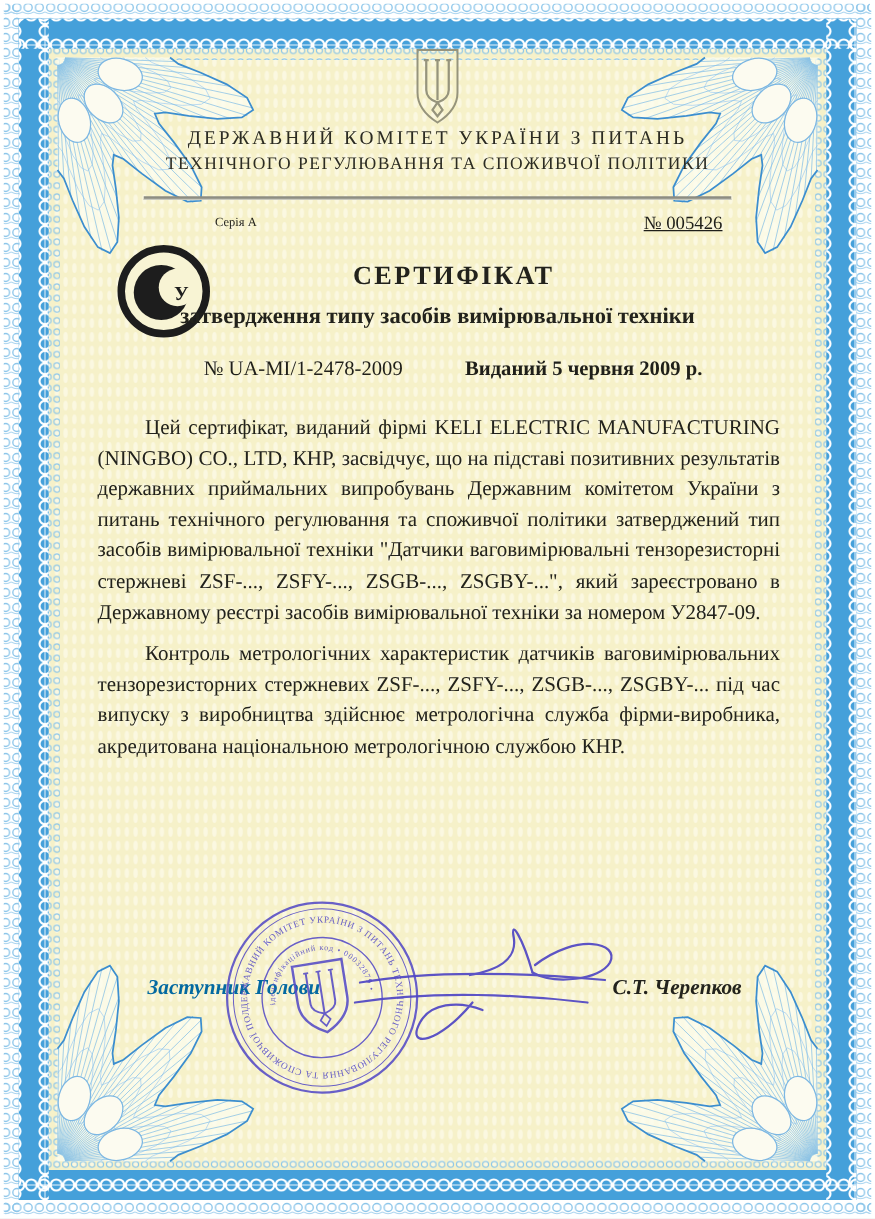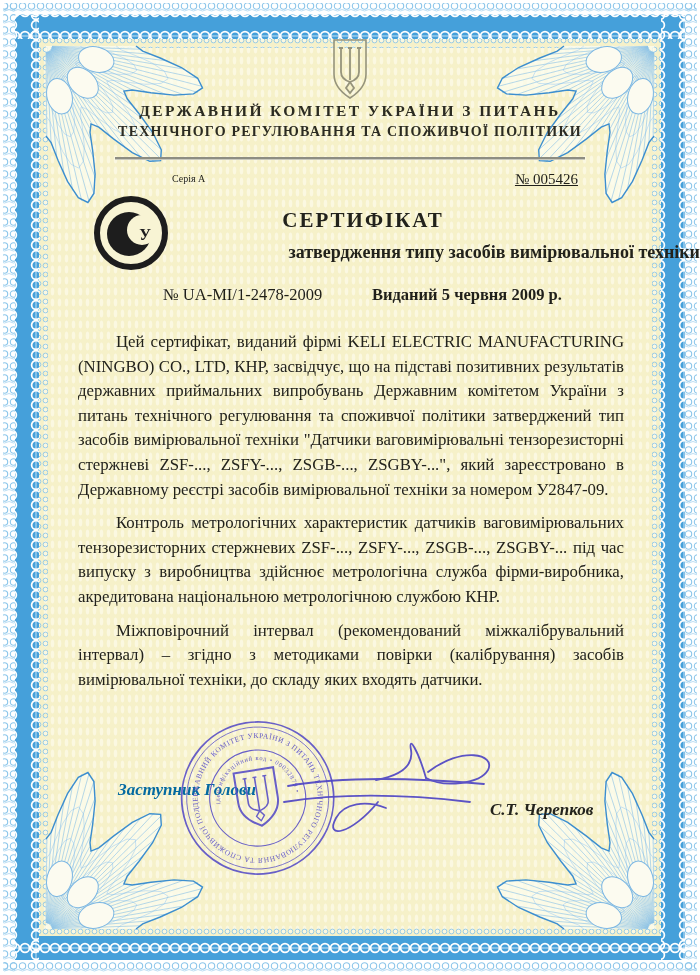--- a/index.html
+++ b/index.html
@@ -1,34 +1,34 @@
 <!DOCTYPE html>
 <html><head>
 <meta charset="utf-8">
 <style>
   html,body{margin:0;padding:0;background:#e8e8e8;}
   .page{position:relative;width:700px;height:975px;background:#fff;overflow:hidden;
         font-family:"Liberation Serif","DejaVu Serif",serif;color:#1f1f1a;outline:1px solid #c9c9c9;}
   .layer{position:absolute;left:0;top:0;width:700px;height:975px;}
   .abs{position:absolute;}
-  .hdr{width:700px;text-align:center;font-weight:bold;color:#2b2b22;}
+  .hdr{width:700px;text-align:center;font-weight:normal;color:#2b2b22;}
   .hdr1{top:102px;font-size:15.5px;letter-spacing:2.4px;}
   .hdr2{top:124px;font-size:14px;letter-spacing:1.2px;}
   .rule{left:115px;top:157px;width:470px;height:2px;background:#8d8d82;border-bottom:1px solid #c9c9bd;}
   .series{left:172px;top:173px;font-size:10px;}
   .certno{right:122px;top:171px;font-size:15px;text-decoration:underline;}
   .title{left:0;top:208px;width:726px;text-align:center;font-size:21px;font-weight:bold;letter-spacing:2px;color:#22221c;}
-  .subtitle{left:0;top:242px;width:700px;text-align:right;font-size:18px;font-weight:bold;color:#22221c;}
+  .subtitle{left:0;top:242px;width:700px;text-align:center;font-size:18px;font-weight:bold;color:#22221c;}
   .docrow{left:147px;top:285px;width:477px;font-size:16.5px;}
   .docno{position:absolute;left:16px;top:0;}
   .docdate{position:absolute;left:225px;top:0;font-weight:bold;}
   .bodytext{left:78px;top:330px;width:546px;font-size:16.8px;line-height:24.6px;text-align:justify;color:#22221c;}
   .bodytext p{margin:0 0 9px 0;text-indent:38px;}
   .signrole{left:118px;top:780px;font-size:17px;font-weight:bold;font-style:italic;color:#0369a1;}
-  .signname{left:490px;top:800px;font-size:17px;font-weight:bold;font-style:italic;color:#23231d;}
+  .signname{left:490px;top:780px;font-size:17px;font-weight:bold;font-style:italic;color:#23231d;}
   .stampbox{left:152px;top:684px;width:212px;height:232px;transform:rotate(-9deg);opacity:.88;}
   .sigbox{left:248px;top:720px;width:272px;height:140px;opacity:.92;}
   svg{display:block;}
 </style>
 </head>
 <body>
 
 <div class="page">
 
   <svg class="layer" width="700" height="975" viewBox="0 0 700 975" aria-hidden="true">
@@ -159,21 +159,20 @@
   <div class="abs subtitle">затвердження типу засобів вимірювальної техніки</div>
 
   <div class="abs docrow">
     <span class="docno">№  UA-MI/1-2478-2009</span>
     <span class="docdate">Виданий 5 червня 2009 р.</span>
   </div>
 
   <div class="abs bodytext">
     <p>Цей сертифікат, виданий фірмі KELI ELECTRIC MANUFACTURING (NINGBO) CO., LTD, КНР, засвідчує, що на підставі позитивних результатів державних приймальних випробувань Державним комітетом України з питань технічного регулювання та споживчої політики затверджений тип засобів вимірювальної техніки "Датчики ваговимірювальні тензорезисторні стержневі ZSF-..., ZSFY-..., ZSGB-..., ZSGBY-...", який зареєстровано в Державному реєстрі засобів вимірювальної техніки за номером У2847-09.</p>
     <p>Контроль метрологічних характеристик датчиків ваговимірювальних тензорезисторних стержневих ZSF-..., ZSFY-..., ZSGB-..., ZSGBY-... під час випуску з виробництва здійснює метрологічна служба фірми-виробника, акредитована національною метрологічною службою КНР.</p>
-    <p>Міжповірочний інтервал (рекомендований міжкалібрувальний інтервал) – згідно з методиками повірки (калібрування) засобів вимірювальної техніки, до складу яких входять датчики.</p>
   </div>
 
   <div class="abs signrole">Заступник Голови</div>
   <div class="abs signname">С.Т. Черепков</div>
 
   <svg class="abs stampbox" width="212" height="232" viewBox="0 0 212 232">
     <g stroke="#554bc6" fill="none">
       <circle cx="106" cy="114" r="76" stroke-width="1.8"></circle>
       <circle cx="106" cy="114" r="71" stroke-width="0.8"></circle>
       <circle cx="106" cy="114" r="48" stroke-width="1.1"></circle>

